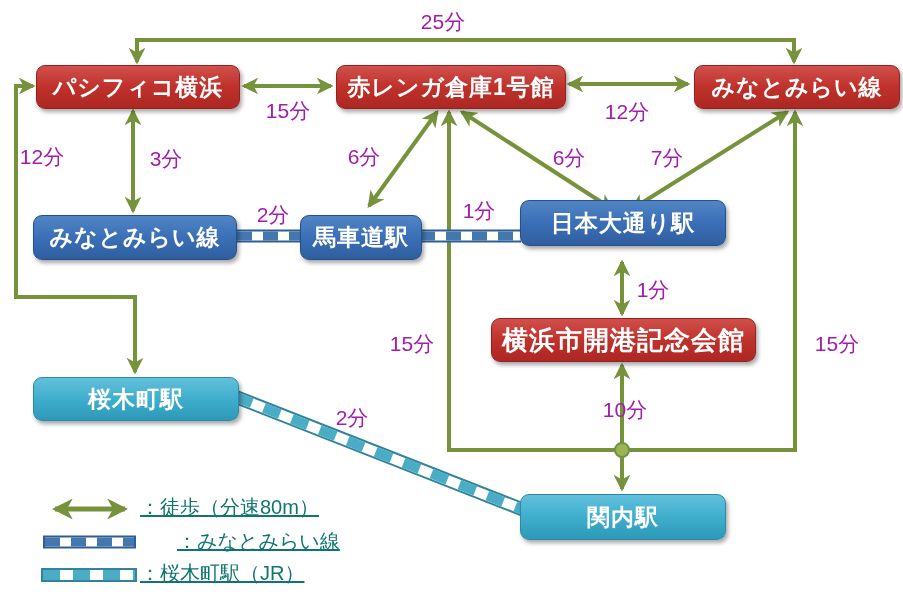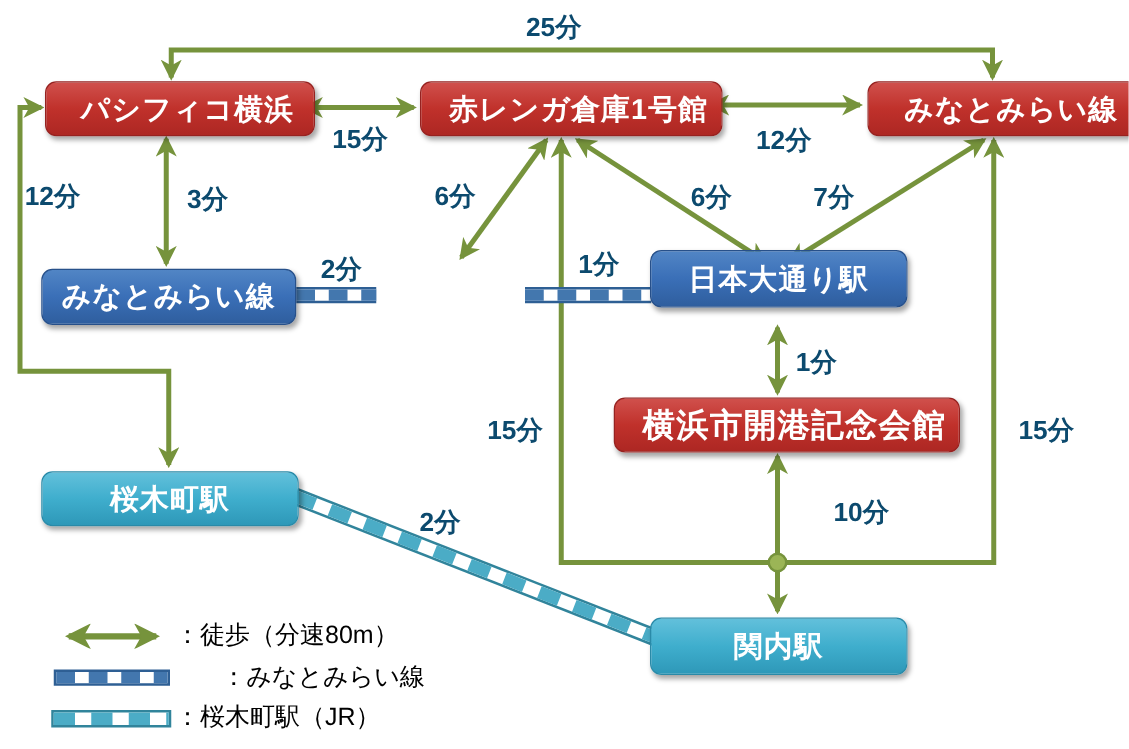--- a/index.html
+++ b/index.html
@@ -3,29 +3,29 @@
 <meta charset="utf-8">
 <style>
   html,body{margin:0;padding:0;background:#ffffff;}
   #canvas{position:relative;width:903px;height:599px;background:#ffffff;overflow:hidden;
           font-family:"Liberation Sans","DejaVu Sans",sans-serif;}
   #wires{position:absolute;left:0;top:0;width:903px;height:599px;}
   .node{position:absolute;display:flex;align-items:center;justify-content:center;
         color:#ffffff;font-weight:bold;font-size:23px;letter-spacing:1px;
         border-radius:9px;box-shadow:2px 3px 4px rgba(0,0,0,0.35);white-space:nowrap;}
   .landmark{background:linear-gradient(180deg,#d0504c 0%,#c0312b 50%,#ad2723 100%);
-            border:1px solid #962220;padding-left:12px;}
+            border:1px solid #962220;}
   .station{background:linear-gradient(180deg,#5185c5 0%,#3a6fb7 50%,#2f5e9e 100%);
            border:1px solid #27508a;}
   .jr-station{background:linear-gradient(180deg,#62c0db 0%,#3faecd 50%,#2e98b8 100%);
               border:1px solid #2a8aa8;}
-  .time{position:absolute;transform:translate(-50%,-50%);color:#0c4a6e;
-        font-size:21px;white-space:nowrap;font-weight:bold;}
+  .time{position:absolute;transform:translate(-50%,-50%);color:#a21caf;
+        font-size:21px;white-space:nowrap;}
   .legend-swatch{position:absolute;}
-  .legend-label{position:absolute;color:#000000;font-size:20px;white-space:nowrap;}
+  .legend-label{position:absolute;color:#0f766e;font-size:20px;white-space:nowrap;text-decoration:underline;}
 </style>
 </head>
 <body>
 
 <div id="canvas">
 
   <svg id="wires" viewBox="0 0 903 599">
     <defs>
       <marker id="ah" viewBox="0 0 10 10" refX="8.5" refY="5" markerWidth="4.2" markerHeight="4.2" orient="auto">
         <path d="M0,0 L10,5 L0,10 L2.8,5 Z" fill="#76933C"></path>
@@ -67,39 +67,40 @@
       <line x1="236" y1="397" x2="524" y2="510" stroke="#31849B" stroke-width="14"></line>
       <line x1="236" y1="397" x2="524" y2="510" stroke="#ffffff" stroke-width="10"></line>
       <line x1="236" y1="397" x2="524" y2="510" stroke="#4BACC6" stroke-width="10" stroke-dasharray="17 13"></line>
     </g>
   </svg>
 
   <div class="node landmark" style="left:36px;top:65px;width:202px;height:42px;">パシフィコ横浜</div>
   <div class="node landmark" style="left:336px;top:65px;width:228px;height:42px;">赤レンガ倉庫1号館</div>
   <div class="node landmark" style="left:694px;top:65px;width:204px;height:42px;">みなとみらい線</div>
   <div class="node station" style="left:33px;top:215px;width:202px;height:43px;">みなとみらい線</div>
+  <div class="node station" style="left:300px;top:215px;width:120px;height:43px;">馬車道駅</div>
   <div class="node station" style="left:520px;top:200px;width:204px;height:44px;">日本大通り駅</div>
   <div class="node landmark" style="left:491px;top:318px;width:263px;height:42px;font-size:26px;">横浜市開港記念会館</div>
   <div class="node jr-station" style="left:33px;top:377px;width:204px;height:42px;">桜木町駅</div>
   <div class="node jr-station" style="left:520px;top:494px;width:204px;height:44px;">関内駅</div>
 
   <div class="time" style="left:443px;top:22px;">25分</div>
   <div class="time" style="left:288px;top:111px;">15分</div>
   <div class="time" style="left:627px;top:112px;">12分</div>
   <div class="time" style="left:42px;top:157px;">12分</div>
   <div class="time" style="left:166px;top:159px;">3分</div>
   <div class="time" style="left:364px;top:157px;">6分</div>
   <div class="time" style="left:569px;top:158px;">6分</div>
   <div class="time" style="left:667px;top:158px;">7分</div>
   <div class="time" style="left:273px;top:215px;">2分</div>
   <div class="time" style="left:479px;top:211px;">1分</div>
   <div class="time" style="left:653px;top:290px;">1分</div>
   <div class="time" style="left:412px;top:344px;">15分</div>
   <div class="time" style="left:837px;top:344px;">15分</div>
-  <div class="time" style="left:689px;top:410px;">10分</div>
+  <div class="time" style="left:625px;top:410px;">10分</div>
   <div class="time" style="left:352px;top:418px;">2分</div>
 
   <div>
     <svg class="legend-swatch" style="left:42px;top:499px;" width="96" height="20" viewBox="0 0 96 20">
       <line x1="13" y1="10" x2="83" y2="10" stroke="#76933C" stroke-width="5" marker-start="url(#ahr)" marker-end="url(#ah)"></line>
     </svg>
     <div class="legend-label" style="left:140px;top:494px;">：徒歩（分速80m）</div>
 
     <svg class="legend-swatch" style="left:42px;top:535px;" width="95" height="14" viewBox="0 0 95 14">
       <line x1="1" y1="7" x2="94" y2="7" stroke="#2E5F94" stroke-width="13"></line>

